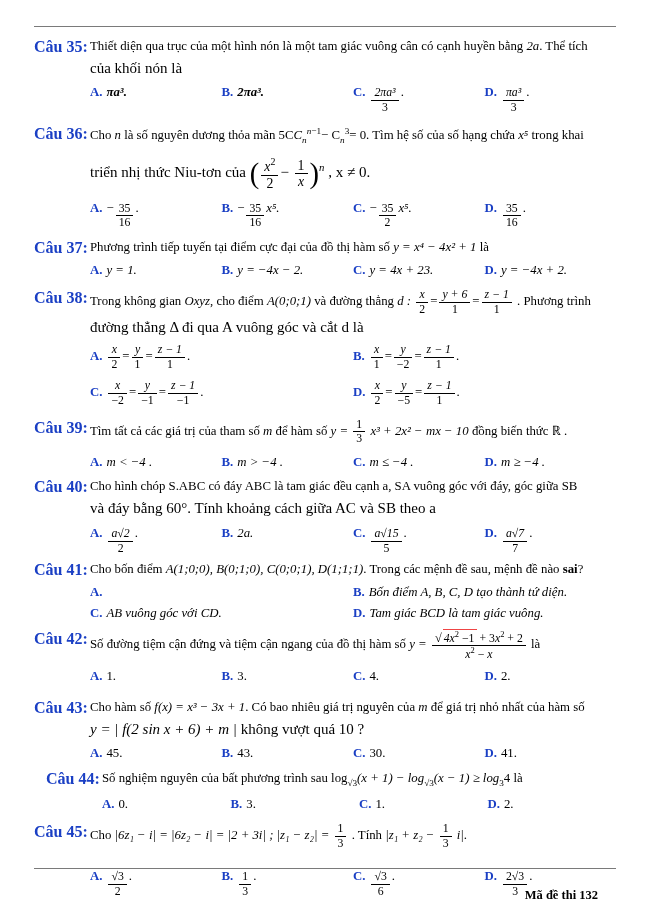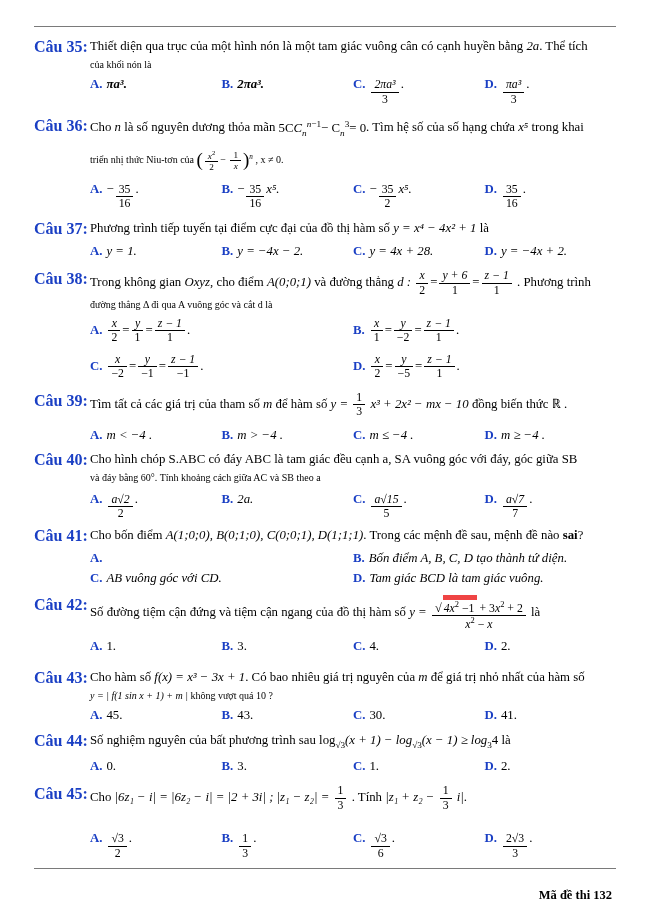--- a/index.html
+++ b/index.html
@@ -30,21 +30,21 @@
   .bottom-rule {
     position: absolute;
     left: 34px;
     right: 34px;
     bottom: 42px;
     border: 0;
     border-top: 1px solid #7a7a7a;
   }
   .footer {
     position: absolute;
-    right: 38px;
+    right: 52px;
     bottom: 16px;
     font-weight: bold;
     font-size: 12.5px;
     color: #000;
   }
   .q {
     margin-bottom: 5px;
   }
   .qhead {
     display: flex;
@@ -58,21 +58,21 @@
     min-width: 56px;
     padding-top: 1px;
   }
   .qbody {
     font-size: 12.8px;
     line-height: 1.55;
     flex: 1;
   }
   .cont {
     margin-left: 56px;
-    font-size: 10px;
+    font-size: 15px;
     line-height: 1.55;
   }
   .opts {
     margin-left: 56px;
     display: flex;
     font-size: 12.8px;
     line-height: 1.6;
     margin-top: 2px;
   }
   .opts.grid2 {
@@ -105,21 +105,21 @@
     font-size: 0.92em;
     line-height: 1.15;
     margin: 0 2px;
   }
   .frac .num { display: block; padding: 0 3px; }
   .frac .den { display: block; border-top: 1px solid #000; padding: 0 3px; }
   sup { font-size: 0.72em; vertical-align: super; }
   sub { font-size: 0.72em; vertical-align: sub; }
   .sqrt {
     display: inline-block;
-    border-top: 5px solid #ef4444;
+    border-top: 1px solid #ef4444;
     padding: 0 2px 0 1px;
     margin-left: 1px;
   }
   .radsym { font-size: 1.05em; }
   .parenbig {
     display: inline-block;
     font-size: 1.9em;
     line-height: 0.55;
     vertical-align: middle;
     font-weight: 300;
@@ -239,21 +239,21 @@
       <div class="opt">
         <span class="ol">A.</span>
         <span class="it">y = 1.</span>
       </div>
       <div class="opt">
         <span class="ol">B.</span>
         <span class="it">y = −4x − 2.</span>
       </div>
       <div class="opt">
         <span class="ol">C.</span>
-        <span class="it">y = 4x + 28.</span>
+        <span class="it">y = 4x + 23.</span>
       </div>
       <div class="opt">
         <span class="ol">D.</span>
         <span class="it">y = −4x + 2.</span>
       </div>
     </div>
   </div>
 
   <div class="q" style="margin-top:8px;">
     <div class="qhead">
@@ -449,21 +449,21 @@
     <div class="qhead">
       <span class="qlabel">Câu 43:</span>
       <span class="qbody">
         <span>Cho hàm số</span>
         <i>f(x) = x³ − 3x + 1</i><span>. Có bao nhiêu giá trị nguyên của</span>
         <i>m</i>
         <span>để giá trị nhỏ nhất của hàm số</span>
       </span>
     </div>
     <div class="cont">
-      <i>y = | f(1 sin x + 1) + m |</i>
+      <i>y = | f(2 sin x + 6) + m |</i>
       <span>không vượt quá 10 ?</span>
     </div>
     <div class="opts" style="margin-top:2px;">
       <div class="opt">
         <span class="ol">A.</span>
         <span>45.</span>
       </div>
       <div class="opt">
         <span class="ol">B.</span>
         <span>43.</span>
@@ -472,21 +472,21 @@
         <span class="ol">C.</span>
         <span>30.</span>
       </div>
       <div class="opt">
         <span class="ol">D.</span>
         <span>41.</span>
       </div>
     </div>
   </div>
 
-  <div class="q" style="margin-top:4px;">
+  <div class="q" style="margin-top:4px;margin-left:12px;">
     <div class="qhead">
       <span class="qlabel">Câu 44:</span>
       <span class="qbody">
         <span>Số nghiệm nguyên của bất phương trình sau</span>
         <span class="nowrap"><span>log</span><sub>√3</sub><span class="it">(x + 1) − log</span><sub>√3</sub><span class="it">(x − 1) ≥ log</span><sub>3</sub><span>4</span></span>
         <span>là</span>
       </span>
     </div>
     <div class="opts" style="margin-top:4px;">
       <div class="opt">

